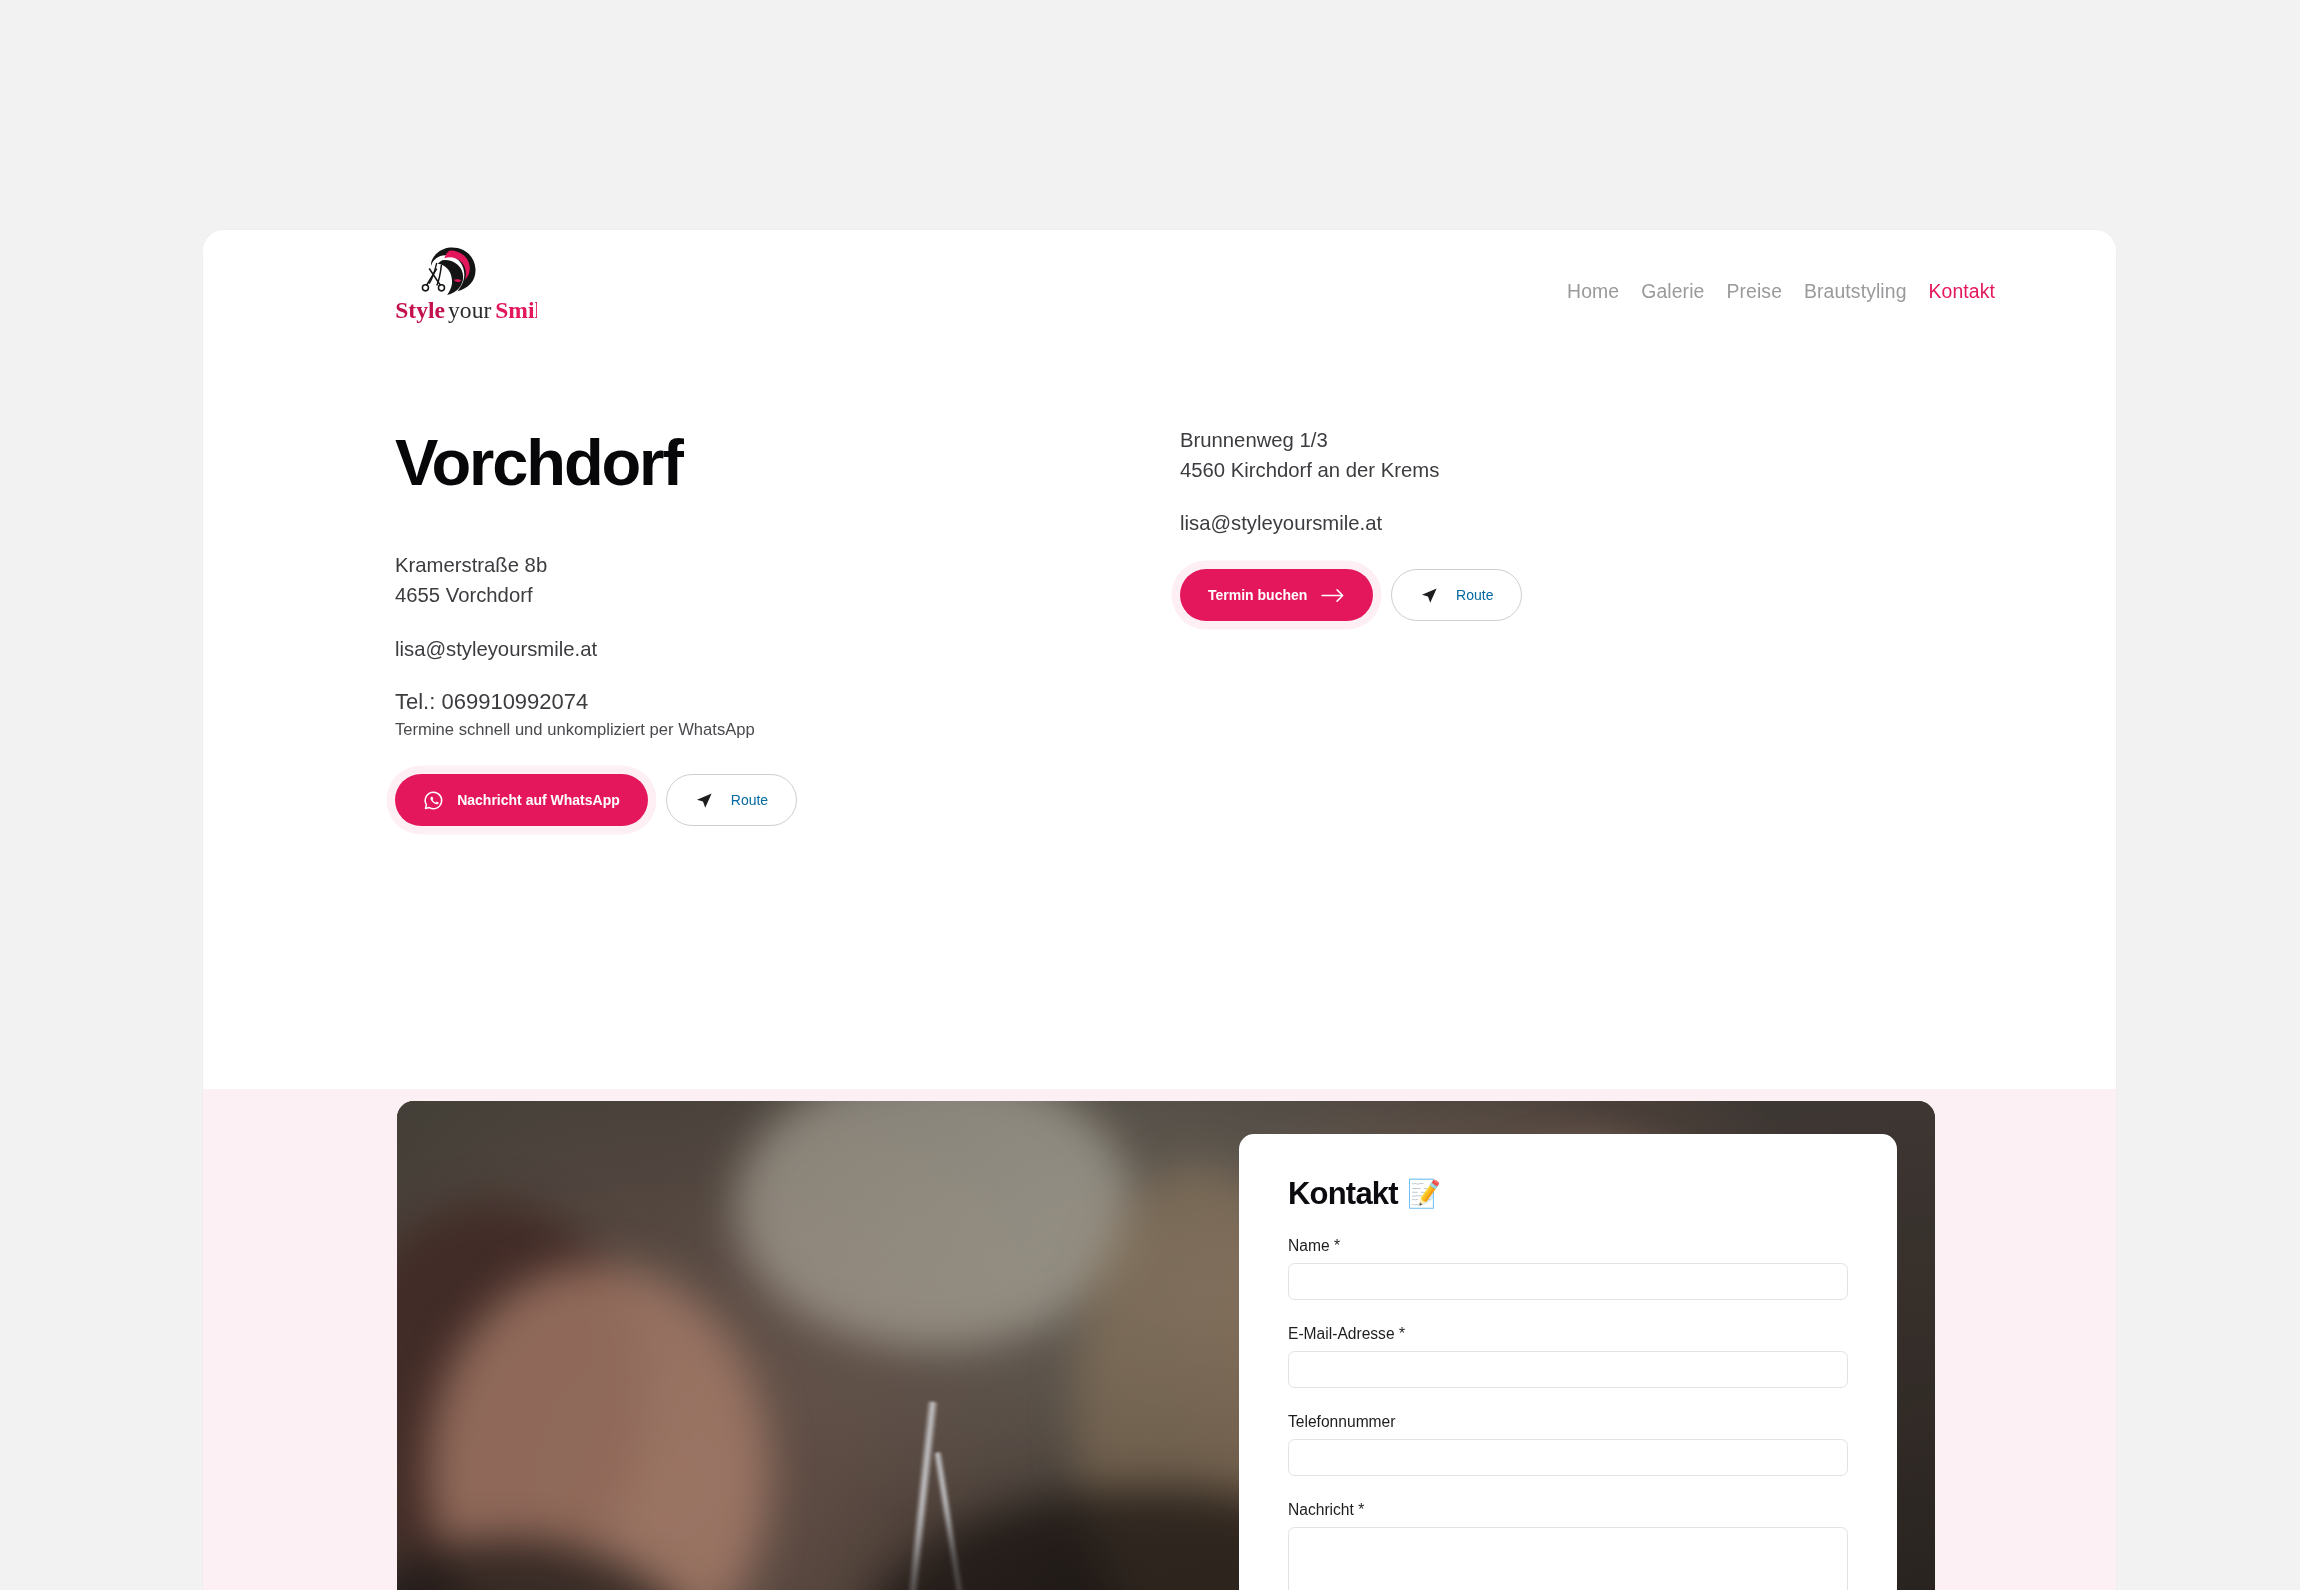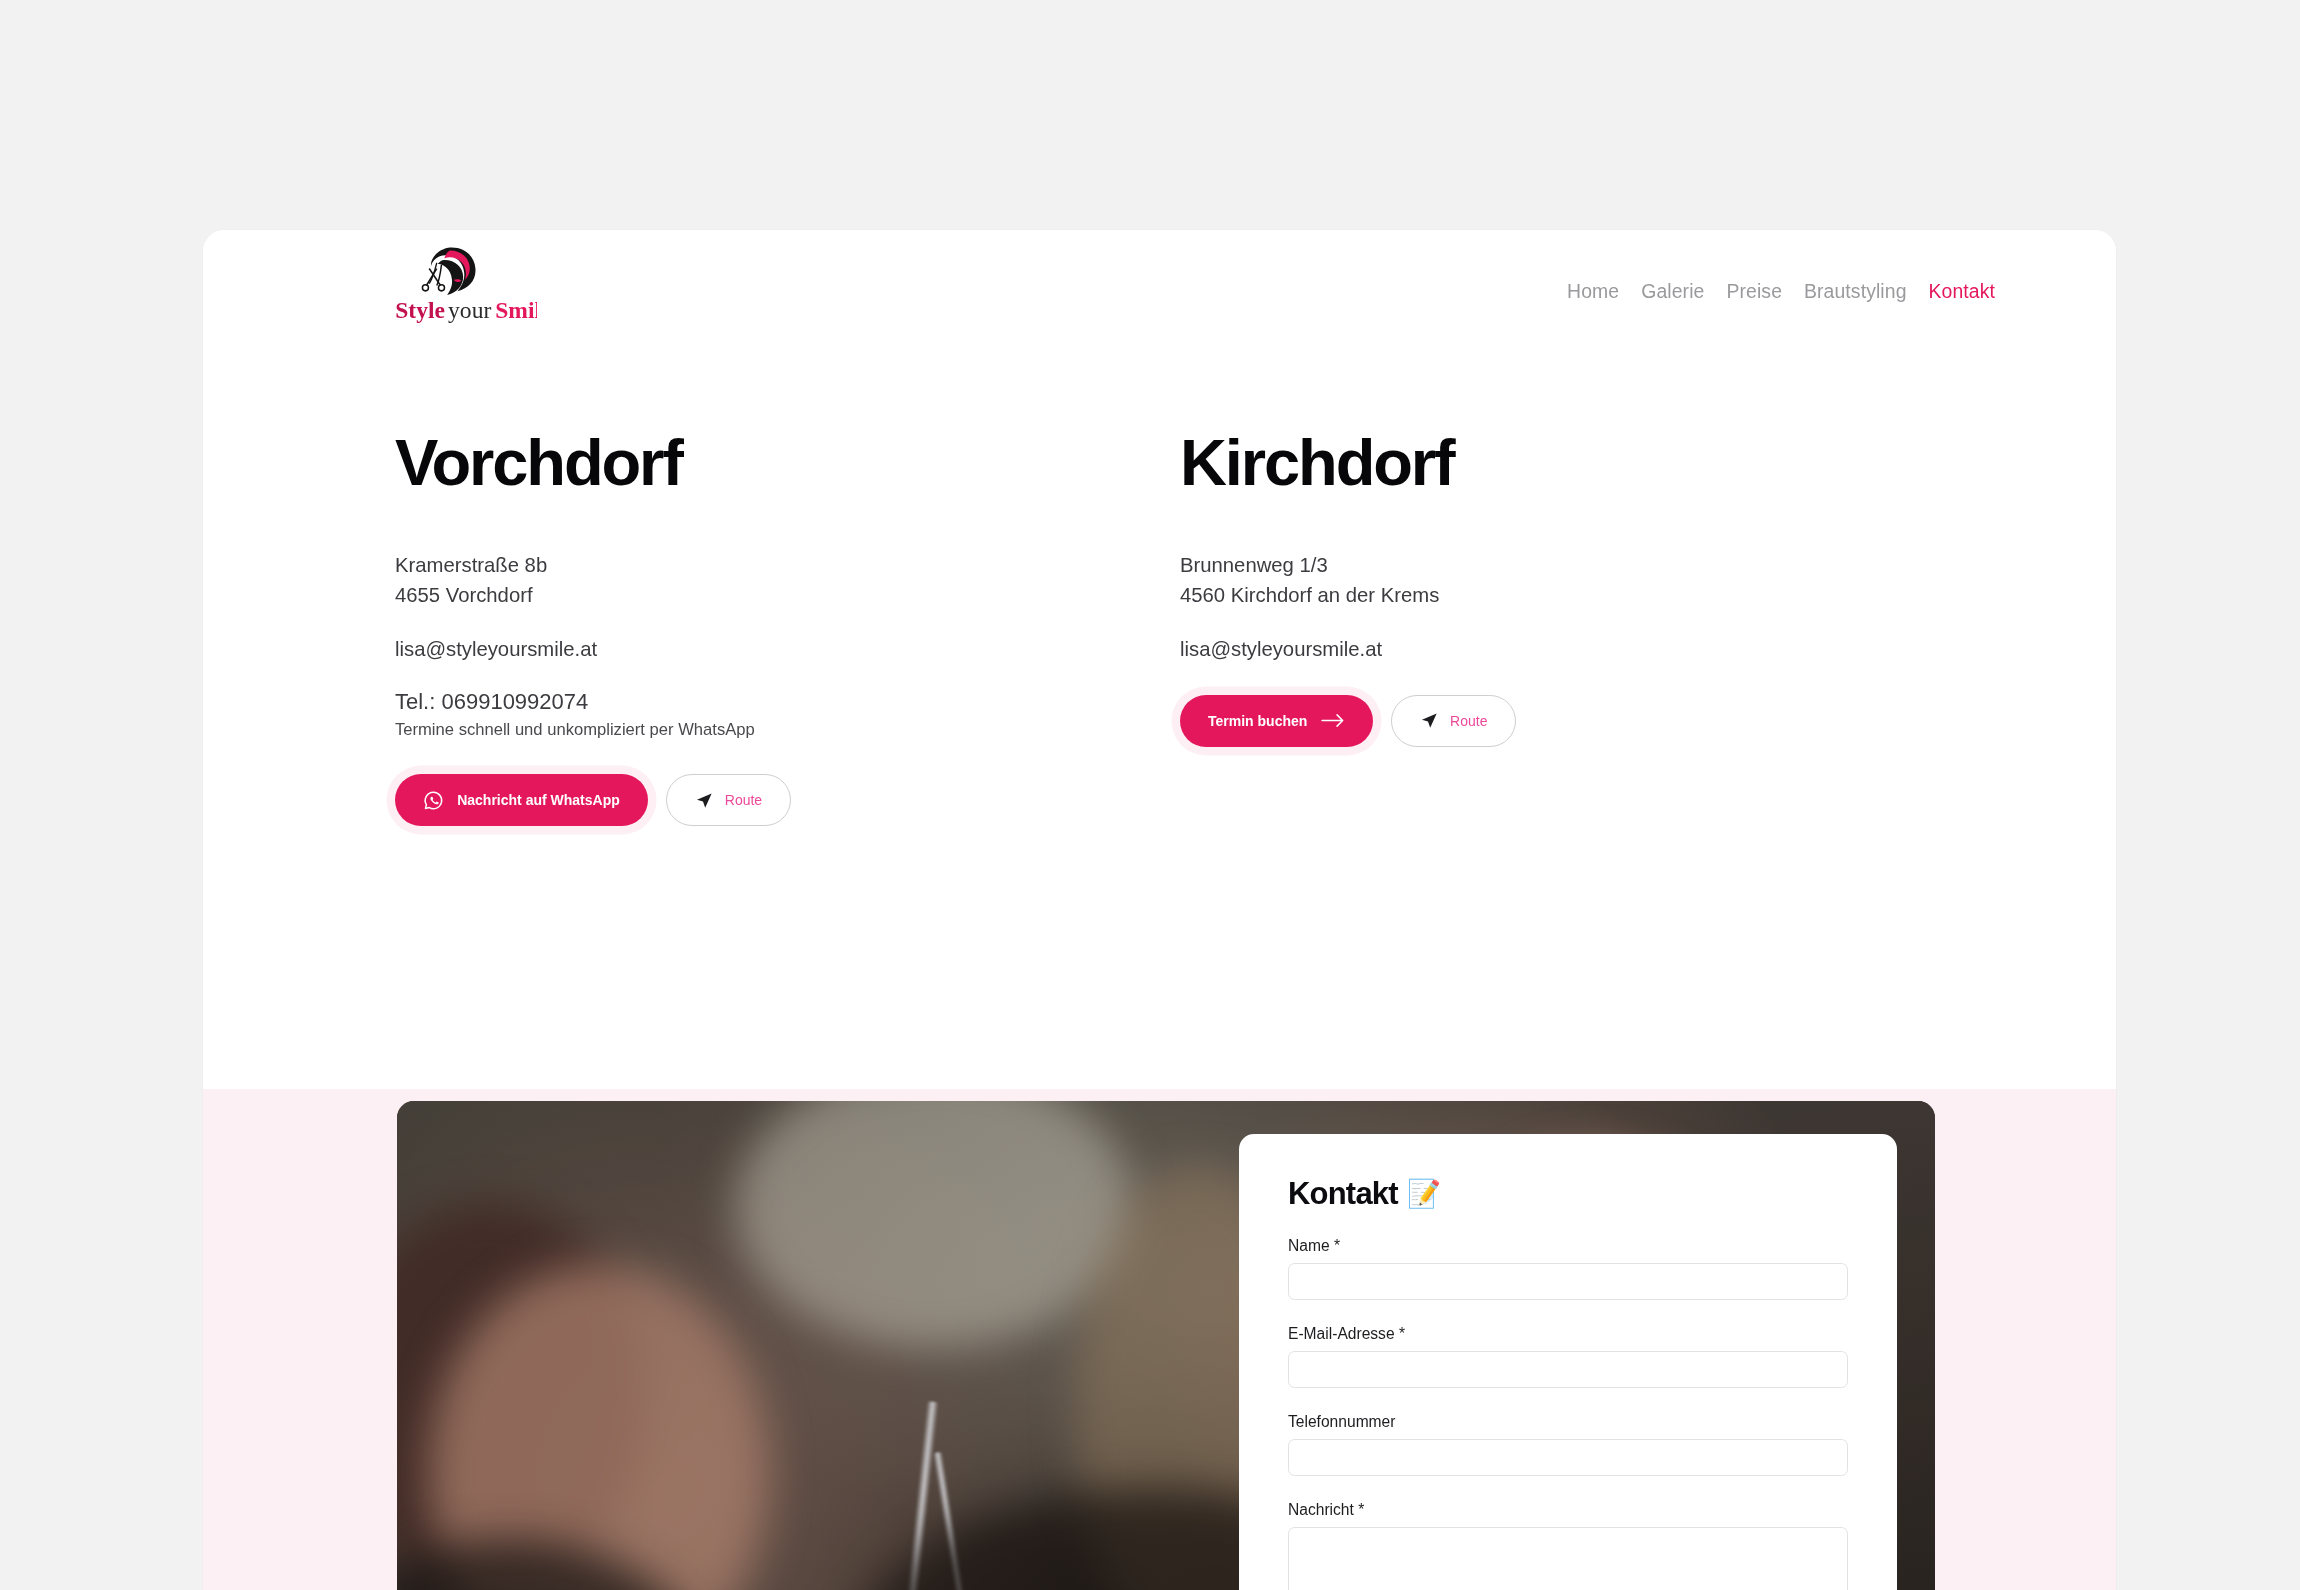--- a/index.html
+++ b/index.html
@@ -132,24 +132,24 @@
   .btn-primary {
     background: #e4175c;
     color: #ffffff;
     height: 52px;
     padding: 0 28px;
     gap: 13.2px;
     box-shadow: 0 0 0 8.5px rgba(228,23,92,0.07);
   }
   .btn-outline {
     background: #ffffff;
-    color: #ec4899;
+    color: #0369a1;
     height: 52px;
     padding: 0 28px;
-    gap: 11px;
+    gap: 17px;
     border: 1.3px solid #cfcfd3;
     font-weight: 500;
   }
   .btn .ic { display: inline-flex; align-items: center; }
 
   
   #contact-band {
     position: relative;
     background: #fdf0f4;
     height: 502px;
@@ -309,21 +309,20 @@
               <svg width="19" height="19" viewBox="0 0 24 24" aria-hidden="true">
                 <path d="M21 3 2.5 11.1l7.6 2.1 2.8 7.8L21 3Z" fill="#1d1d20"></path>
               </svg>
             </span>
             <span>Route</span>
           </button>
         </div>
       </div>
 
       <div class="location-col" id="location-col-1">
-        <h1 class="loc-title">Kirchdorf</h1>
         <div class="loc-address">
           <div>Brunnenweg 1/3</div>
           <div>4560 Kirchdorf an der Krems</div>
         </div>
         <div class="loc-email">lisa@styleyoursmile.at</div>
         <div class="loc-note"></div>
 
         <div class="loc-actions">
           <button class="btn btn-primary">
             <span>Termin buchen</span>

